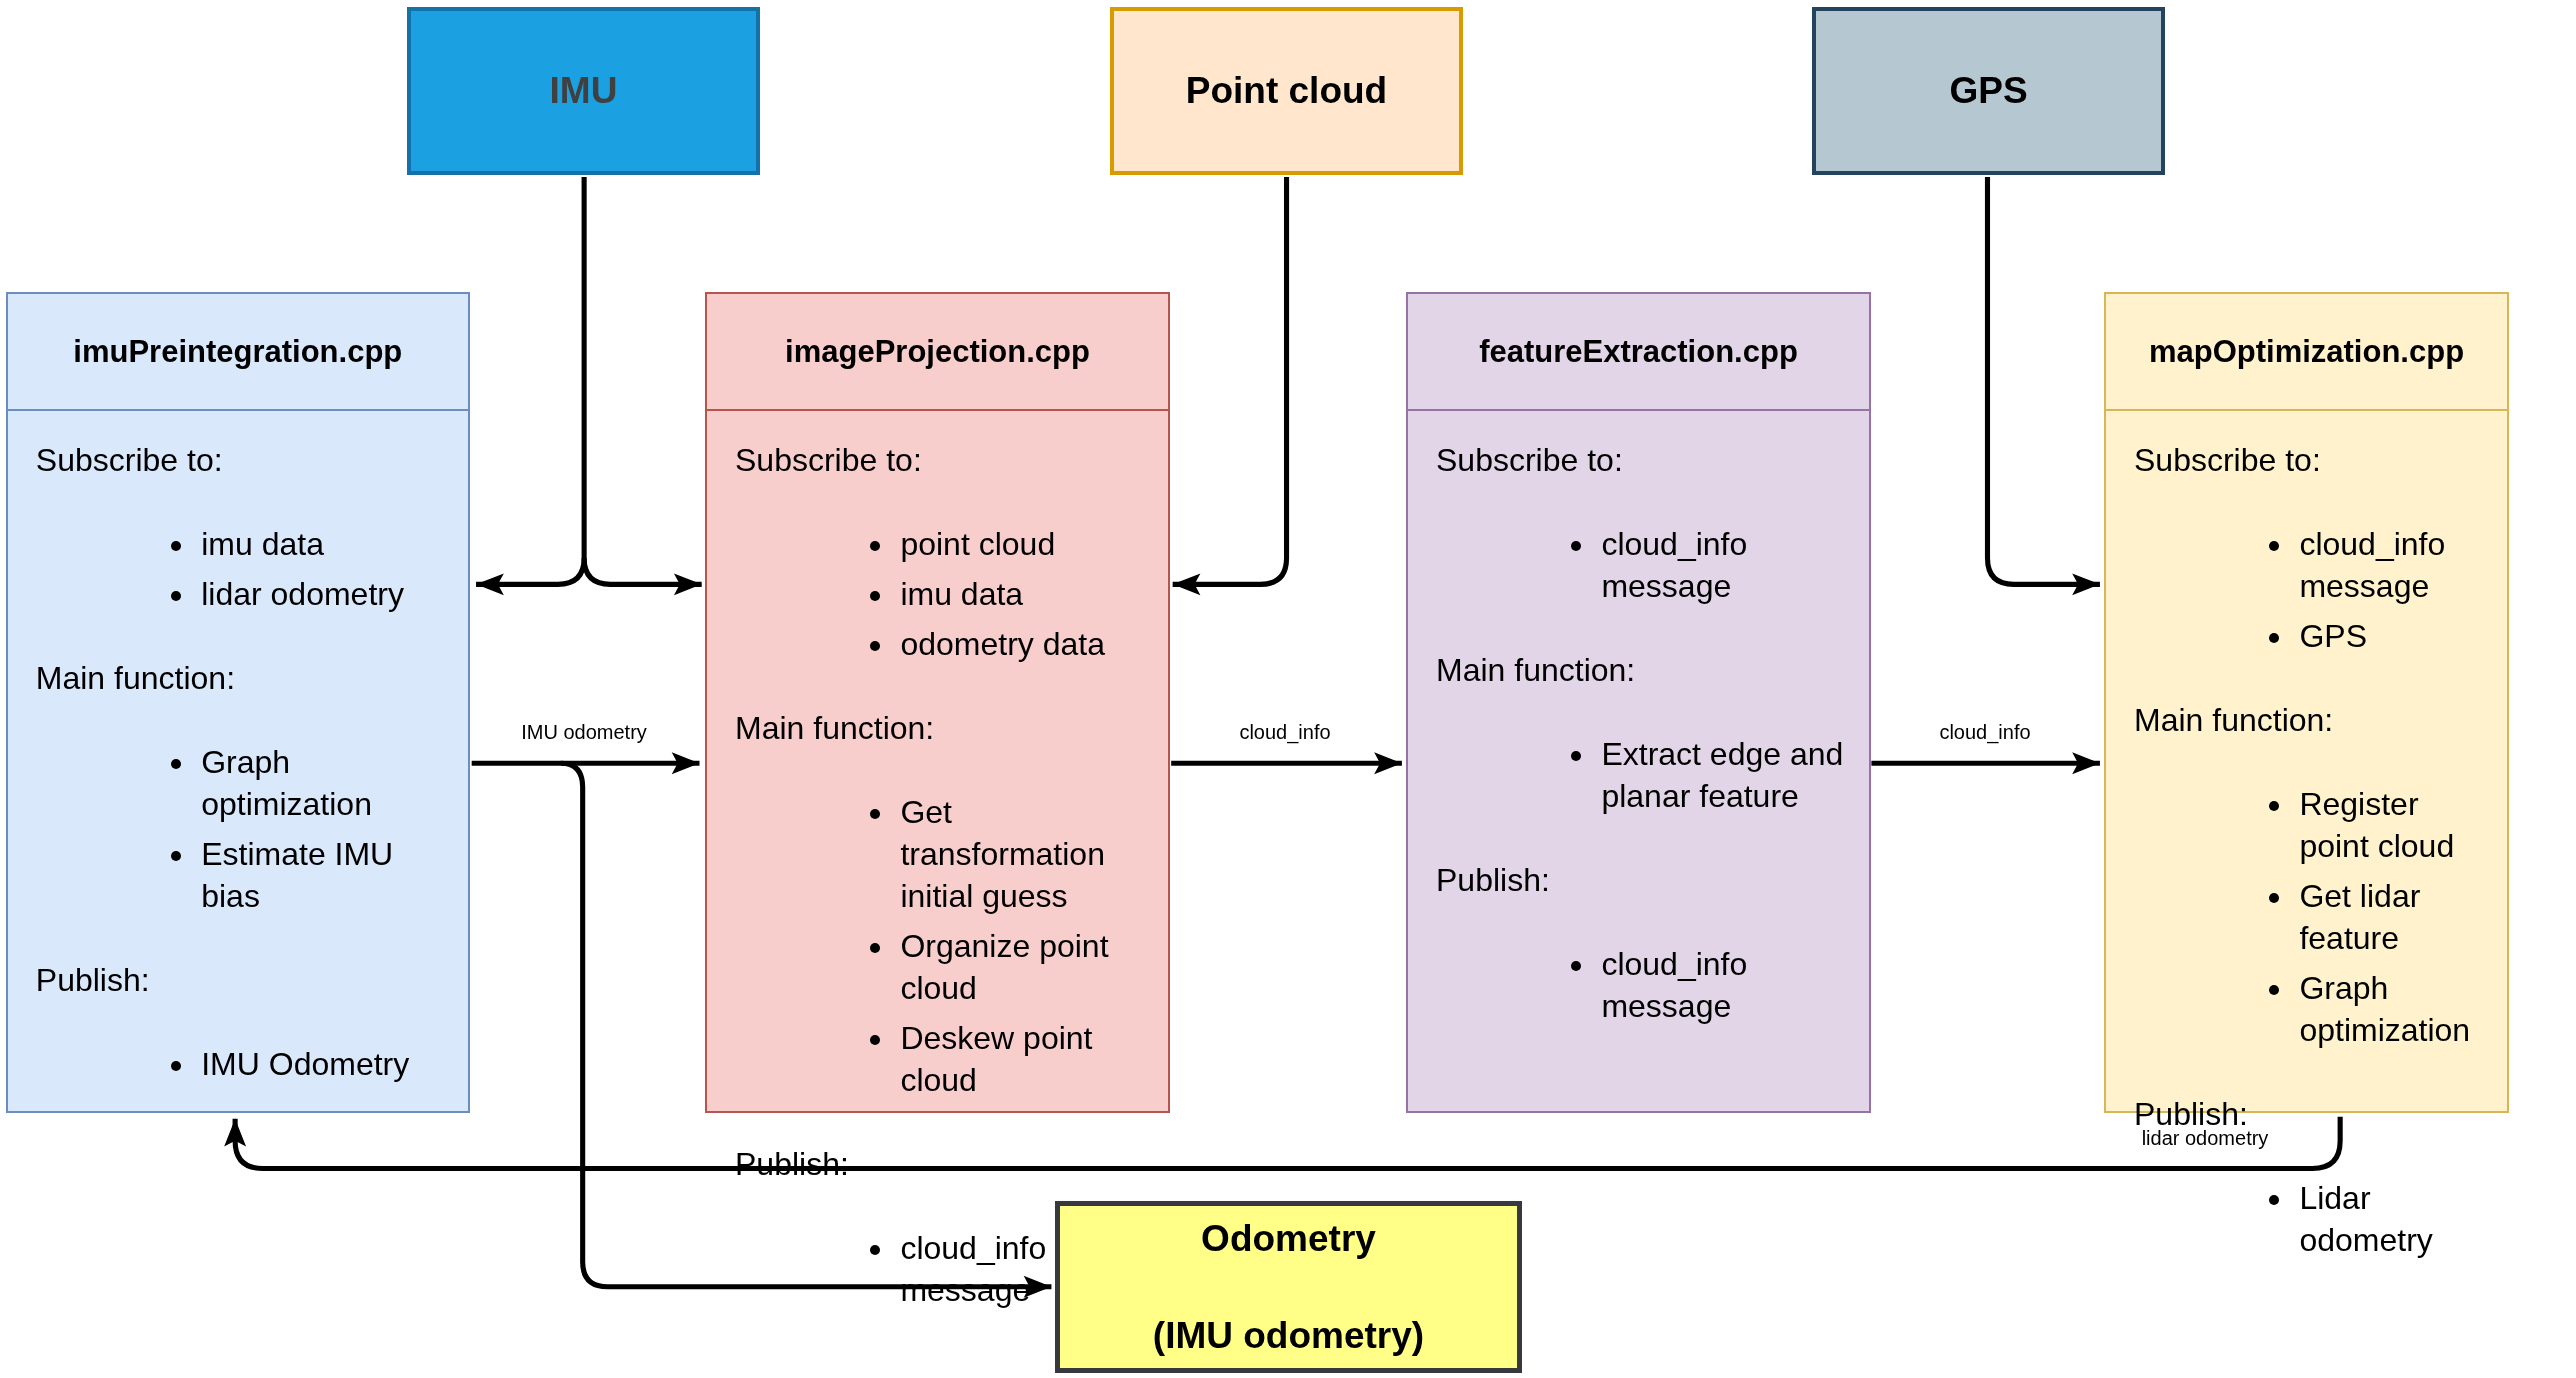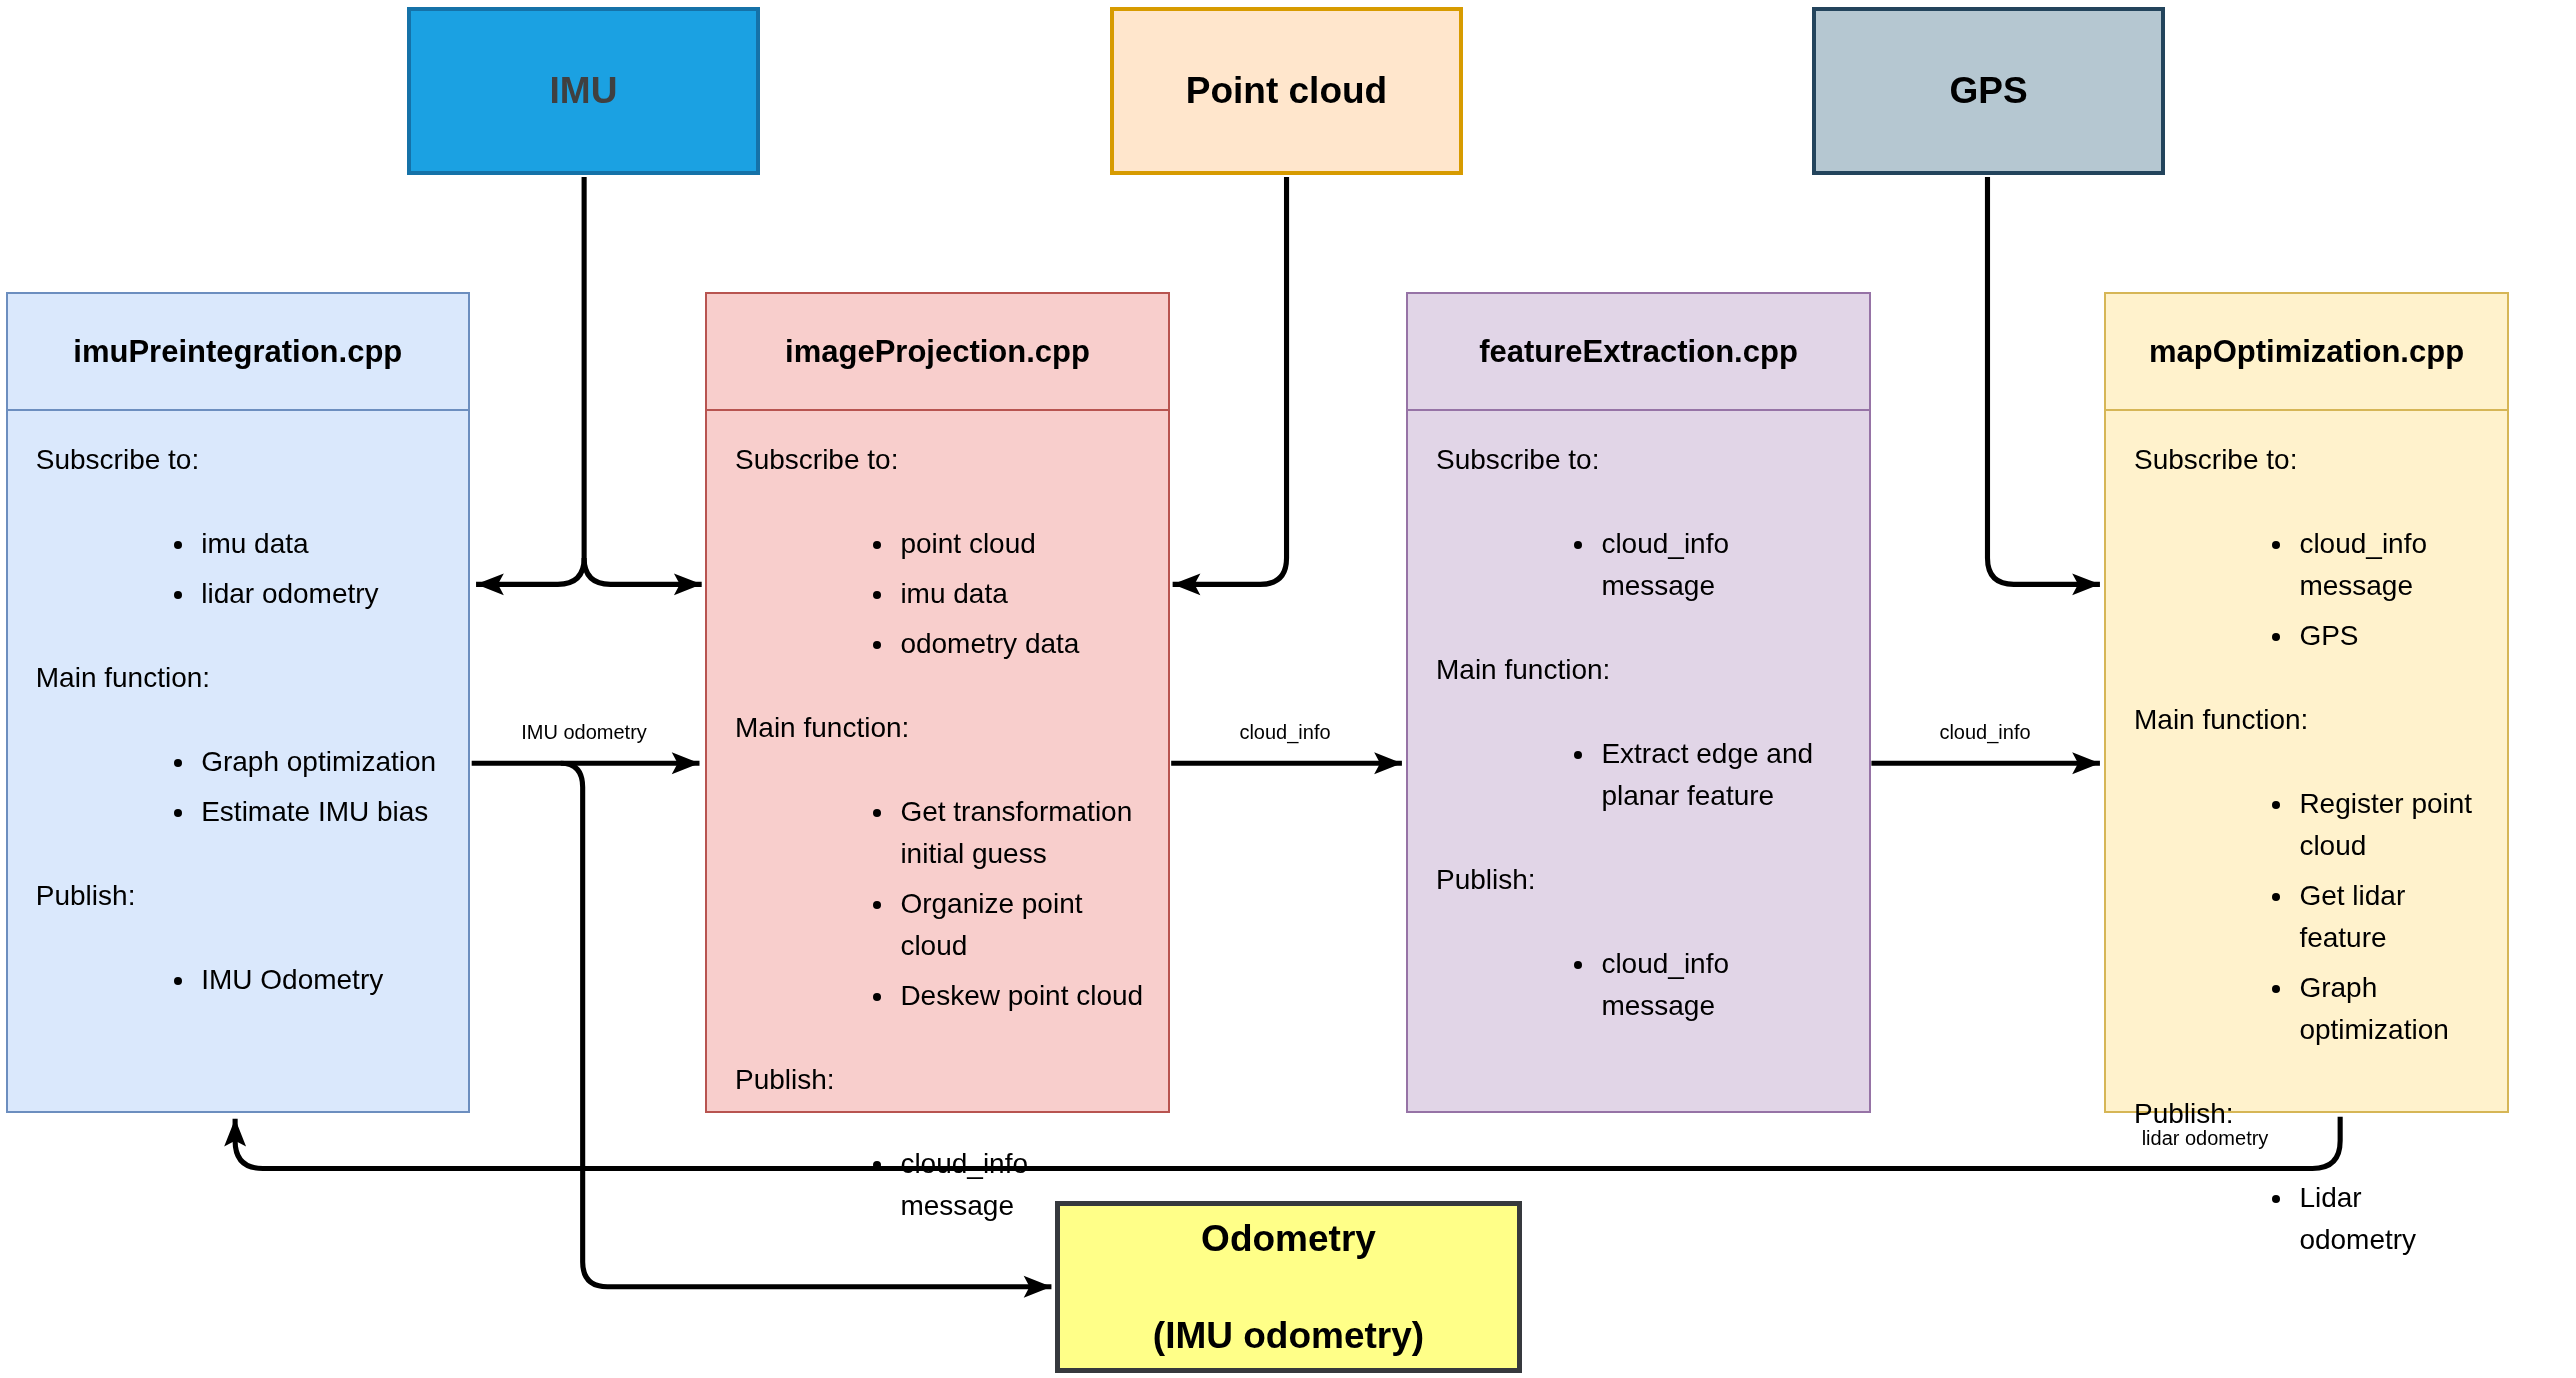--- a/index.html
+++ b/index.html
@@ -11,21 +11,21 @@
   .box{position:absolute;box-sizing:border-box;}
   .source{
     border:4.4px solid #000;display:flex;align-items:center;justify-content:center;
     font-size:37px;font-weight:bold;text-align:center;
   }
   .node{border:2.9px solid #000;background:#fff;}
   .node-title{
     box-sizing:border-box;height:117px;border-bottom:2.9px solid;display:flex;
     align-items:center;justify-content:center;font-size:31px;font-weight:bold;text-align:center;
   }
-  .node-body{box-sizing:border-box;padding:28px 14.6px 0 28px;font-size:28px;line-height:42px;}
+  .node-body{box-sizing:border-box;padding:28px 14.6px 0 28px;font-size:32px;line-height:42px;}
   .node-body .sec-label{margin:0;}
   .node-body ul{margin:42px 0 42px 0;padding:0 0 0 153px;}
   .node-body li{margin:8px;padding-left:4.4px;}
   .sink{
     border:5.8px solid;display:flex;flex-direction:column;align-items:center;justify-content:center;
     font-size:37px;font-weight:bold;text-align:center;line-height:1.35;gap:47px;
   }
   .edge-label{
     position:absolute;transform:translate(-50%,-50%);font-size:20px;line-height:1.2;
     background:#ffffff;padding:0 4.4px;white-space:nowrap;

